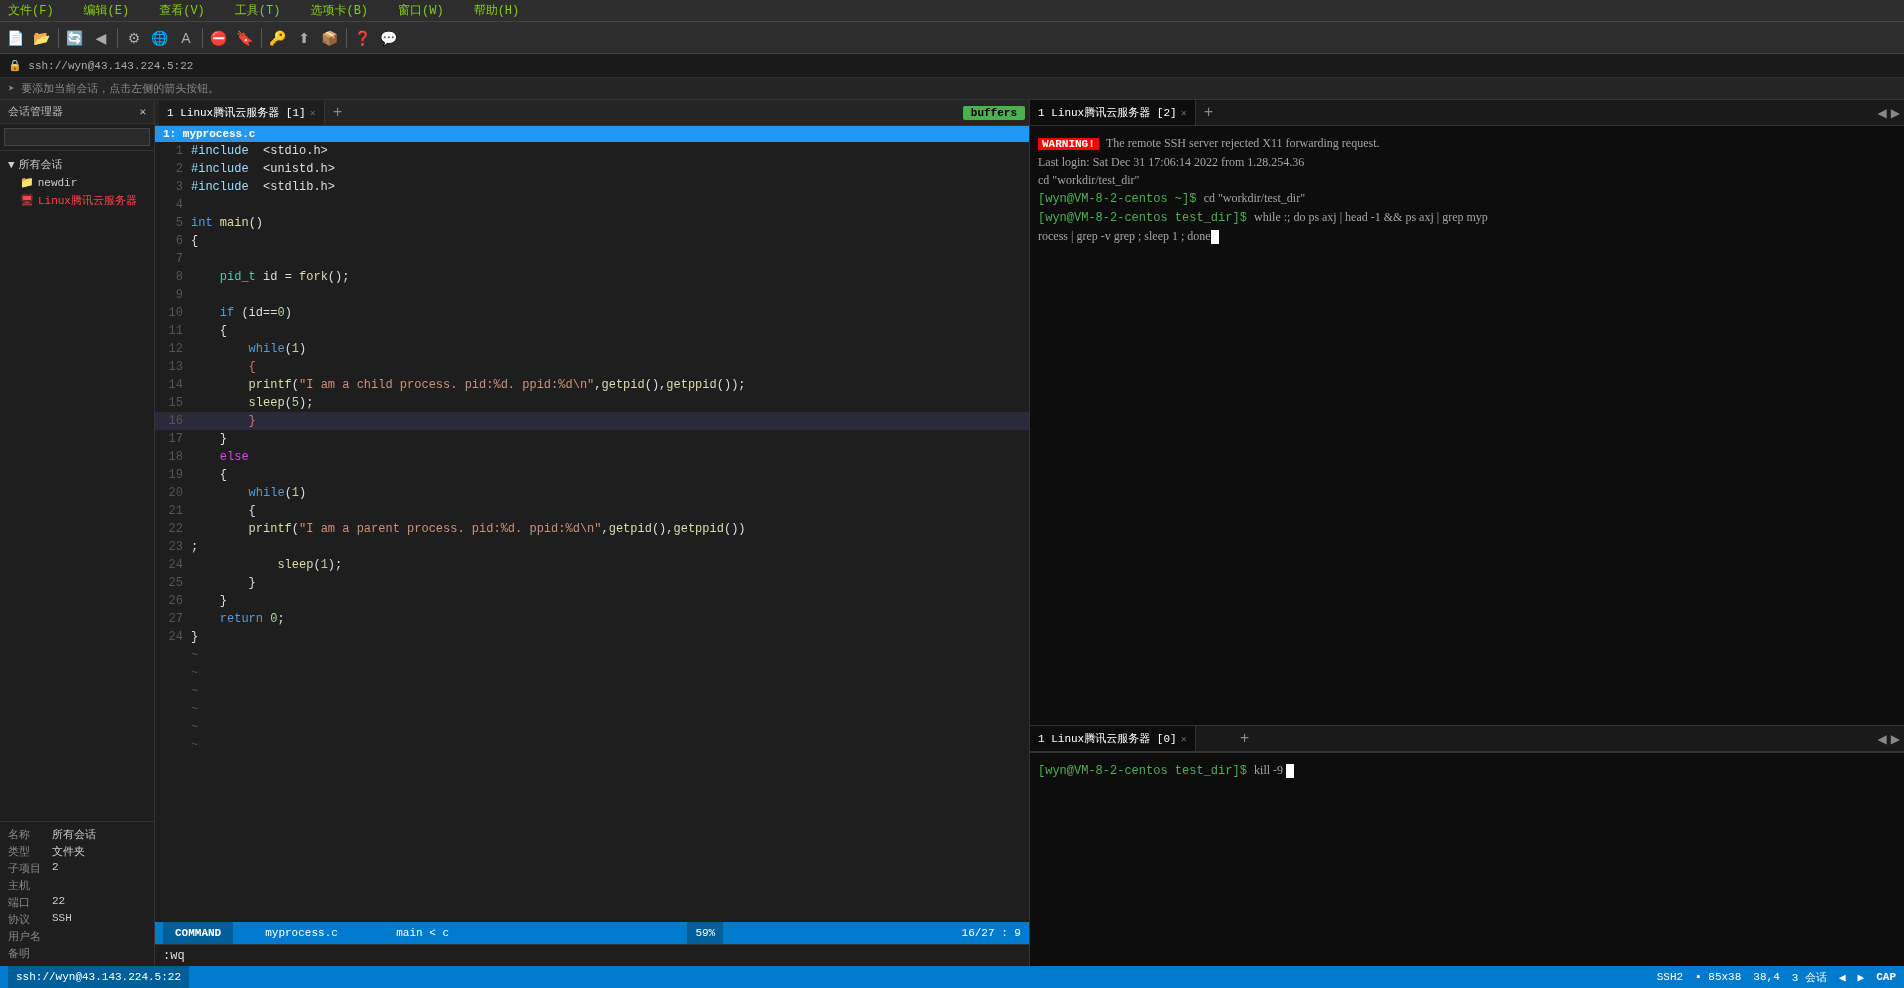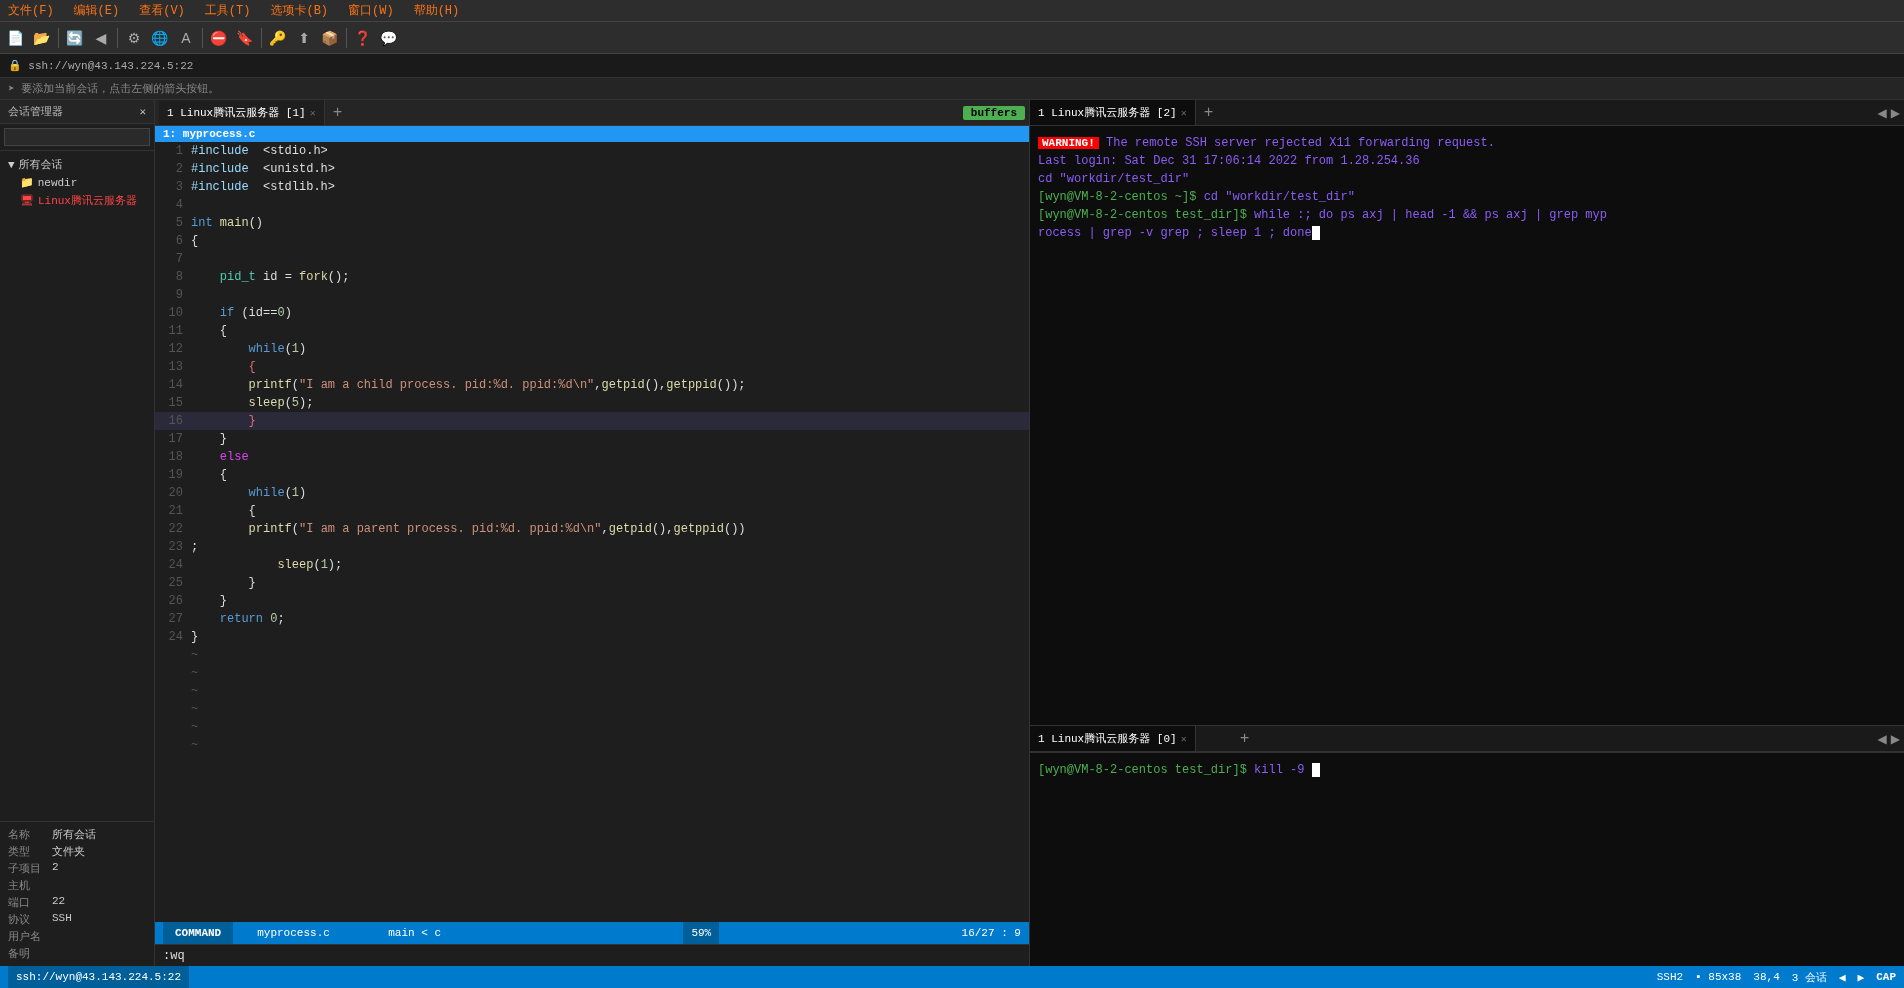--- a/index.html
+++ b/index.html
@@ -13,23 +13,23 @@
       height: 988px;
     }
 
     
     #menu-bar {
       background: #2d2d2d;
       height: 22px;
       display: flex;
       align-items: center;
       padding: 0 4px;
-      gap: 12px;
+      gap: 22px;
       font-size: 12px;
-      color: #f97316;
+      color: #84cc16;
       border-bottom: 1px solid #444;
     }
     #menu-bar span { cursor: pointer; padding: 2px 4px; }
 
     
     #toolbar {
       background: #2d2d2d;
       height: 32px;
       display: flex;
       align-items: center;
@@ -241,21 +241,21 @@
       font-size: 11px;
       gap: 16px;
     }
     .status-mode {
       background: #005f99;
       padding: 0 12px;
       height: 100%;
       display: flex;
       align-items: center;
       font-weight: bold;
-      margin-right: 8px;
+      margin-right: 16px;
     }
     .status-filename { color: #fff; }
     .status-func { color: #fff; }
     .status-pct { 
       background: #005f99;
       padding: 0 8px;
       height: 100%;
       display: flex;
       align-items: center;
     }
@@ -332,21 +332,21 @@
     }
 
     .warning-badge {
       background: #ff0000;
       color: #fff;
       font-weight: bold;
       padding: 0 4px;
       font-size: 11px;
     }
     .term-green { color: #4caf50; }
-    .term-white { color: #8b5cf6; }
+    .term-white { color: #a3a3a3; font-family: Liberation Serif, serif; }
     .term-cursor { 
       display: inline-block; 
       width: 8px; 
       height: 14px; 
       background: #fff; 
       vertical-align: middle;
     }
 
     
     #bottom-status {

